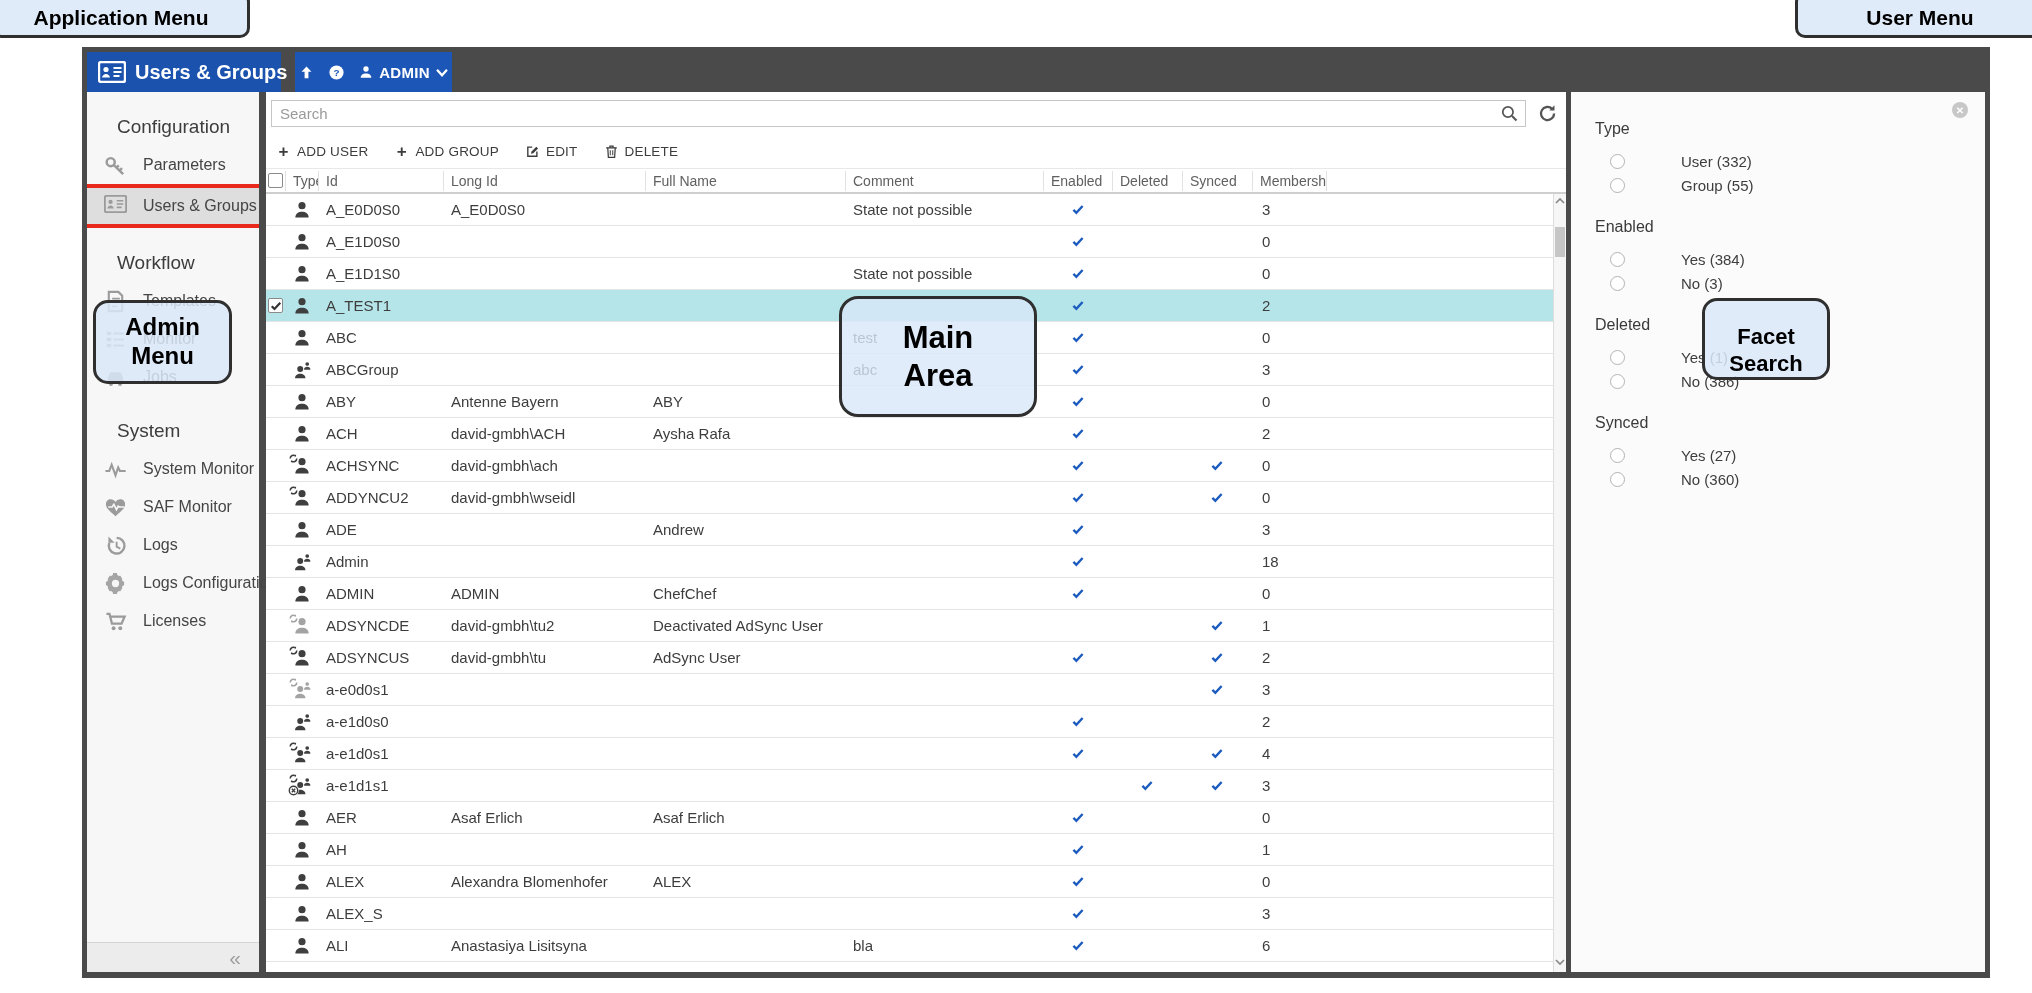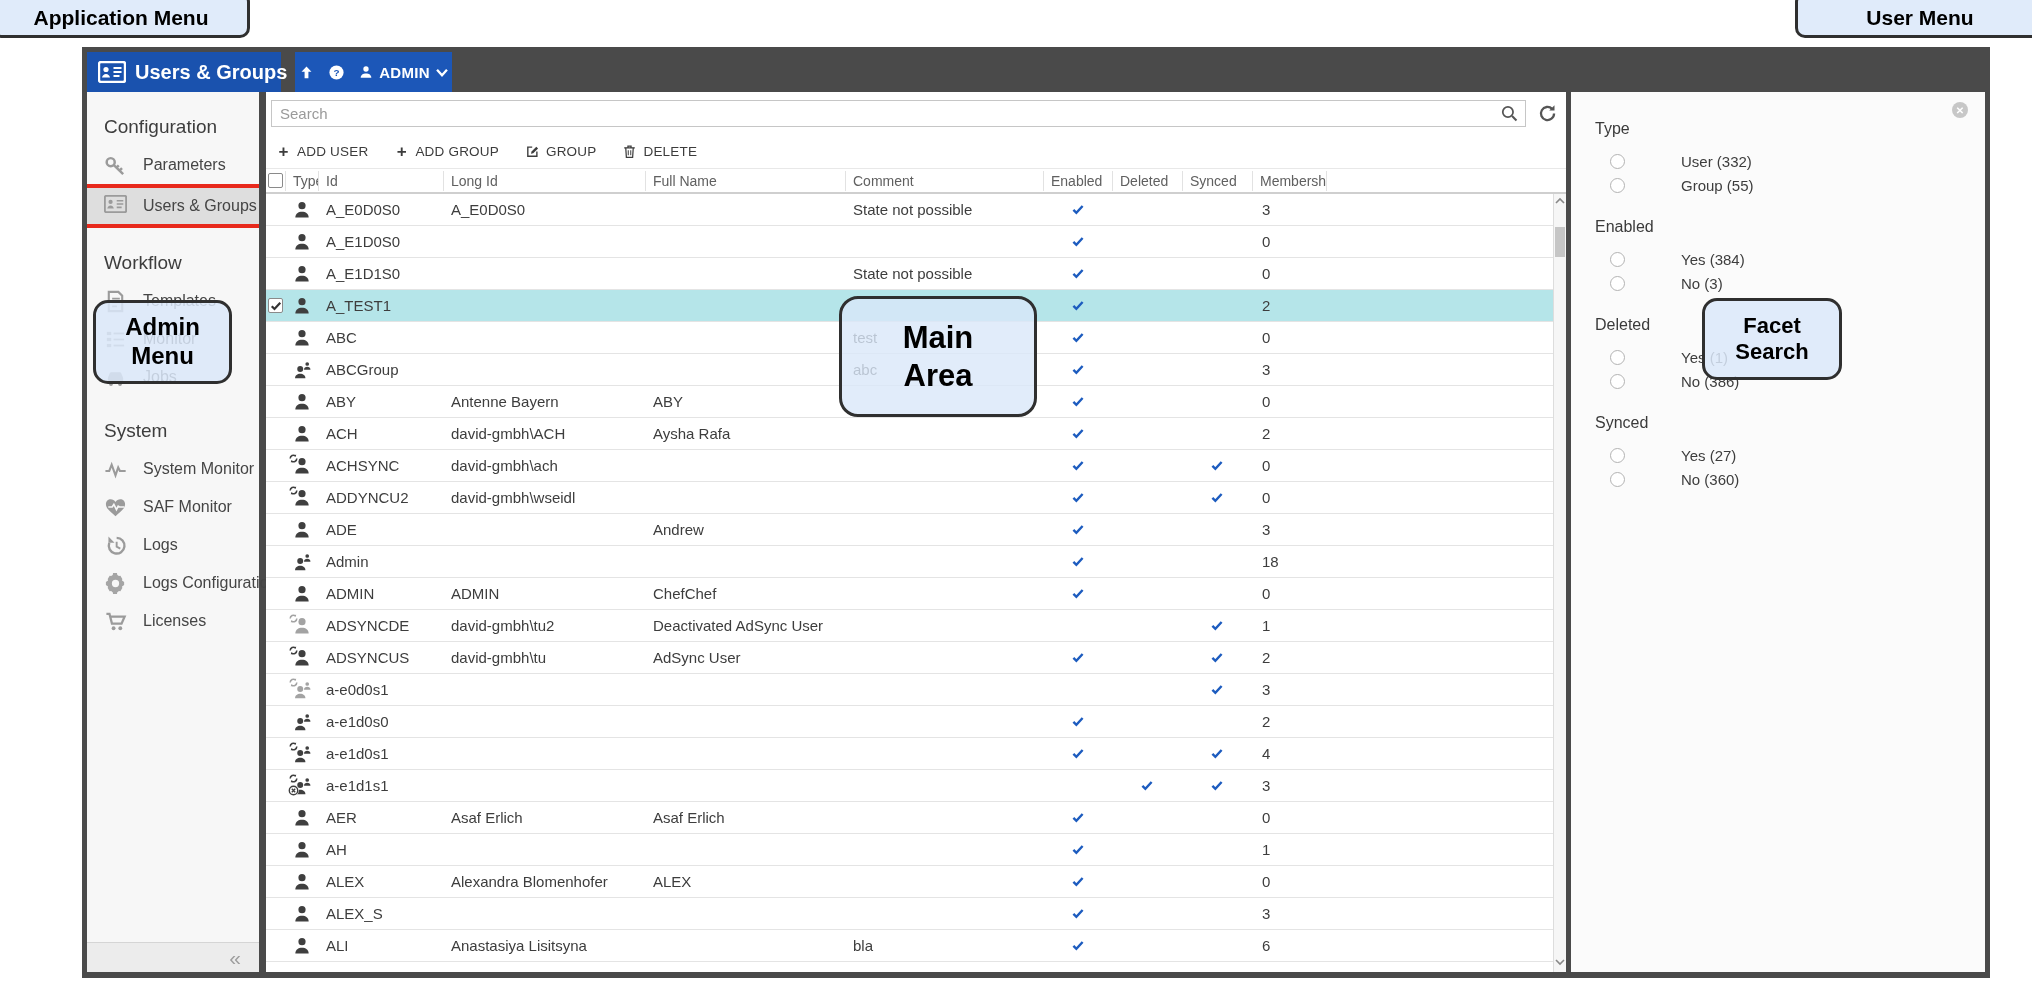--- a/index.html
+++ b/index.html
@@ -27,21 +27,21 @@
   .user-box {
     width:157px; background:#1c57b8; margin-left:7px; color:#fff;
     display:flex; align-items:center; justify-content:center; gap:13px;
   }
   .user-name { font-size:15px; font-weight:bold; letter-spacing:.3px; }
 
   .win-content { flex:1; display:flex; min-height:0; }
 
   
   .sidebar { width:172px; background:#f7f7f7; position:relative; flex:0 0 172px; }
-  .side-heading { font-size:19px; color:#3d3d3d; padding-left:17px; margin:24px 0 8px; }
+  .side-heading { font-size:19px; color:#3d3d3d; padding-left:17px; margin:24px 13px 8px; }
   .side-item {
     height:38px; display:flex; align-items:center; padding-left:17px;
     color:#454545; font-size:16px; cursor:pointer; white-space:nowrap;
   }
   .side-item .sicon { width:23px; height:23px; color:#9b9b9b; margin-right:16px; flex:0 0 23px; }
   .side-item.selected {
     background:#dedede; border-top:4px solid #e8291c; border-bottom:4px solid #e8291c;
     height:44px;
   }
   .side-footer {
@@ -138,21 +138,21 @@
   
   .callout {
     position:absolute; z-index:50; background:rgba(218,231,249,0.85);
     border:3px solid #2f2f2f; color:#000; font-weight:bold; text-align:center;
     display:flex; flex-direction:column; align-items:center; justify-content:center; line-height:1.2;
   }
   .co-app   { left:-8px; top:-8px; width:258px; height:46px; border-radius:10px; font-size:21px; padding-top:6px; }
   .co-user  { left:1795px; top:-8px; width:250px; height:46px; border-radius:10px; font-size:21px; padding-top:6px; }
   .co-admin { left:93px;  top:300px; width:139px; height:84px;  border-radius:15px; font-size:24px; }
   .co-main  { left:839px; top:296px; width:198px; height:121px; border-radius:19px; font-size:31px; background:rgba(218,231,249,0.8); }
-  .co-facet { left:1702px; top:298px; width:140px; height:82px; border-radius:15px; font-size:22px; }
+  .co-facet { left:1702px; top:298px; width:128px; height:82px; border-radius:15px; font-size:22px;justify-content:flex-end; }
 </style>
 </head>
 <body>
 
 <div class="window">
 
   <div class="win-header">
     <div class="logo-box">
       <span class="hicon">
         <svg width="28" height="22" viewBox="0 0 28 22">
@@ -351,21 +351,21 @@
             </span>
     <span>ADD GROUP</span>
   </span>
   <span class="tool-btn">
     <span class="ticn" style="display:flex;align-items:center;justify-content:center">
               <svg viewBox="0 0 24 24">
                 <path d="M11.5 5H4.5v14.5H19V12" fill="none" stroke="currentColor" stroke-width="2.2"></path>
                 <path d="M9.5 15.5l1-3.7 7.6-7.6 2.8 2.8-7.7 7.6z" fill="currentColor"></path>
               </svg>
             </span>
-    <span>GROUP</span>
+    <span>EDIT</span>
   </span>
   <span class="tool-btn">
     <span class="ticn" style="display:flex;align-items:center;justify-content:center">
               <svg viewBox="0 0 24 24" fill="none" stroke="currentColor" stroke-width="2">
                 <path d="M3.5 6h17M9.5 6V3.5h5V6"></path>
                 <path d="M6 6l1 15.5h10L18 6"></path>
                 <path d="M10 10v8M14 10v8" stroke-width="1.6"></path>
               </svg>
             </span>
     <span>DELETE</span>

